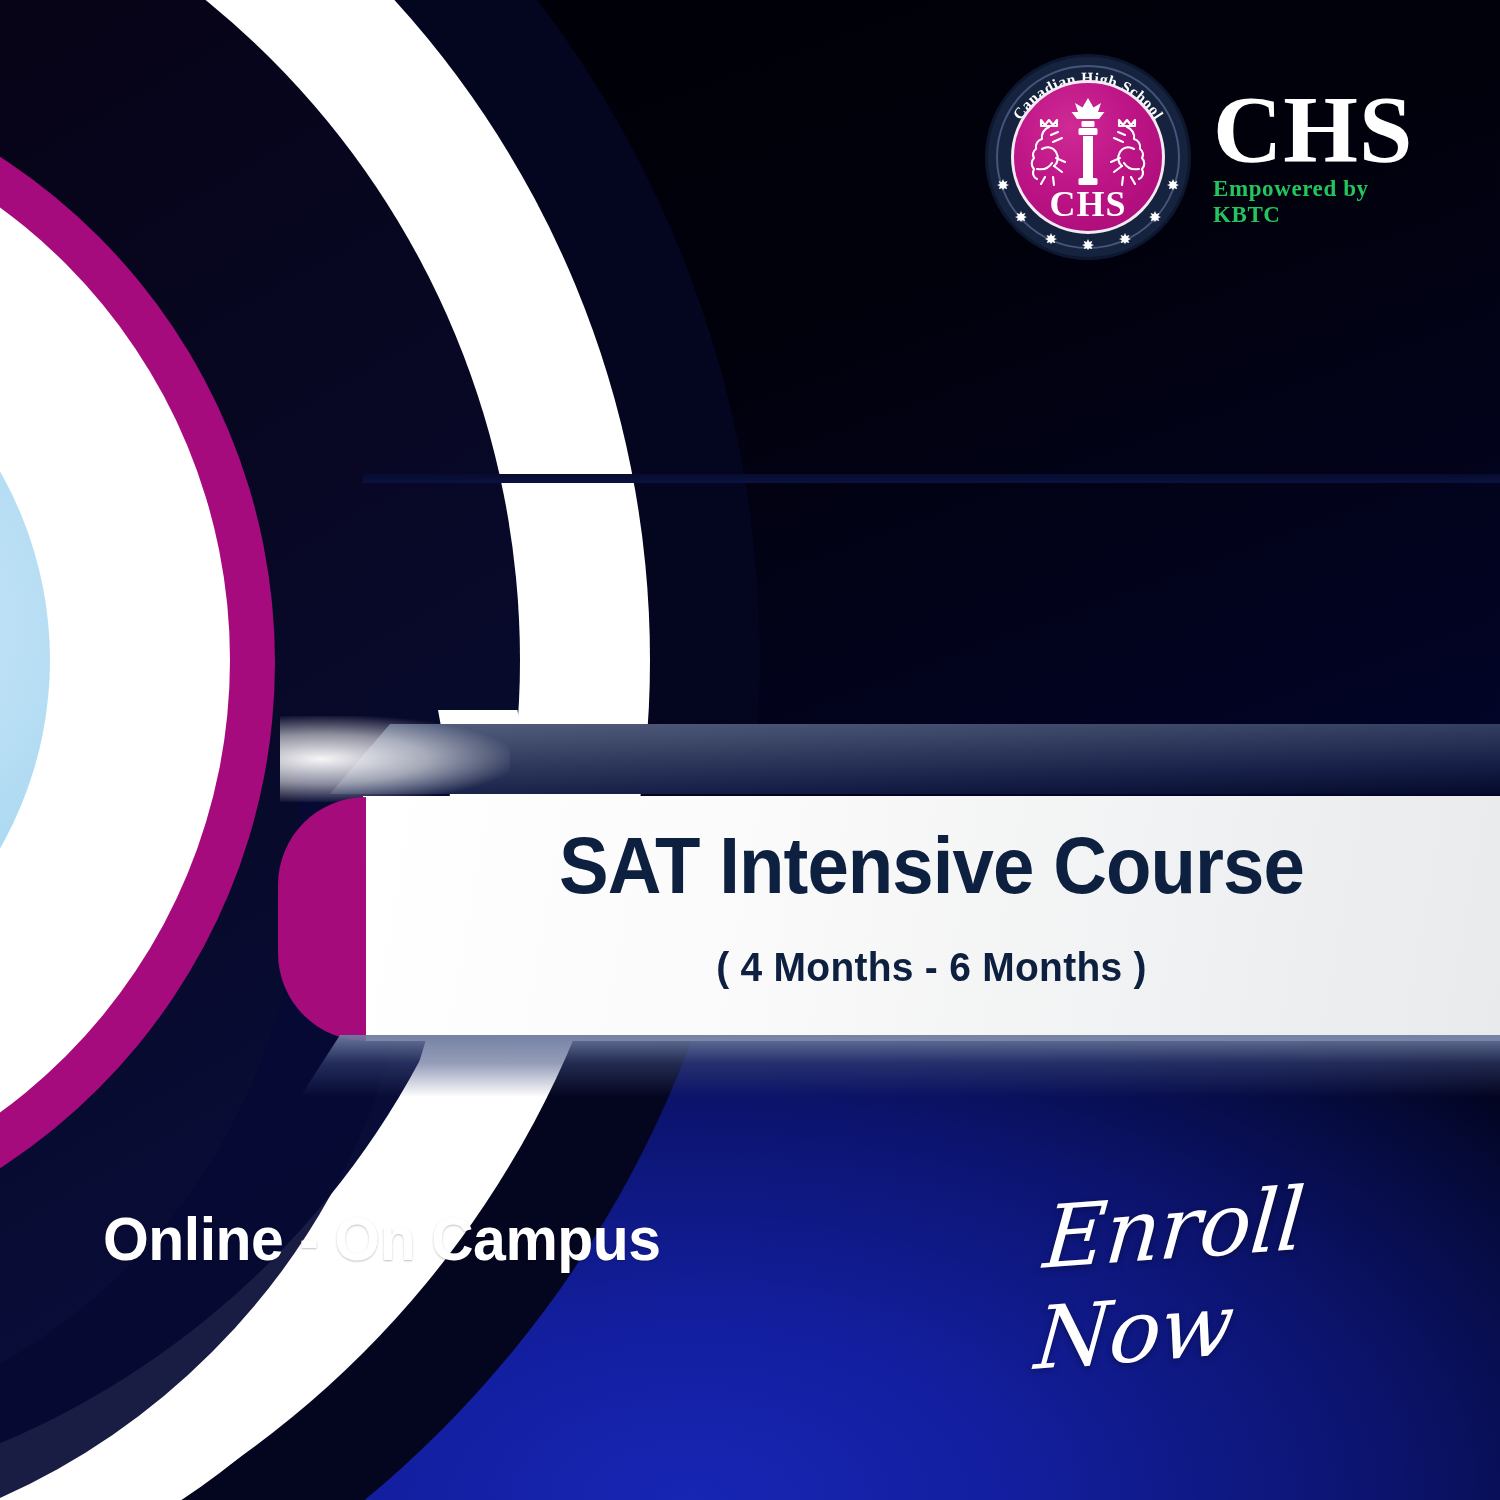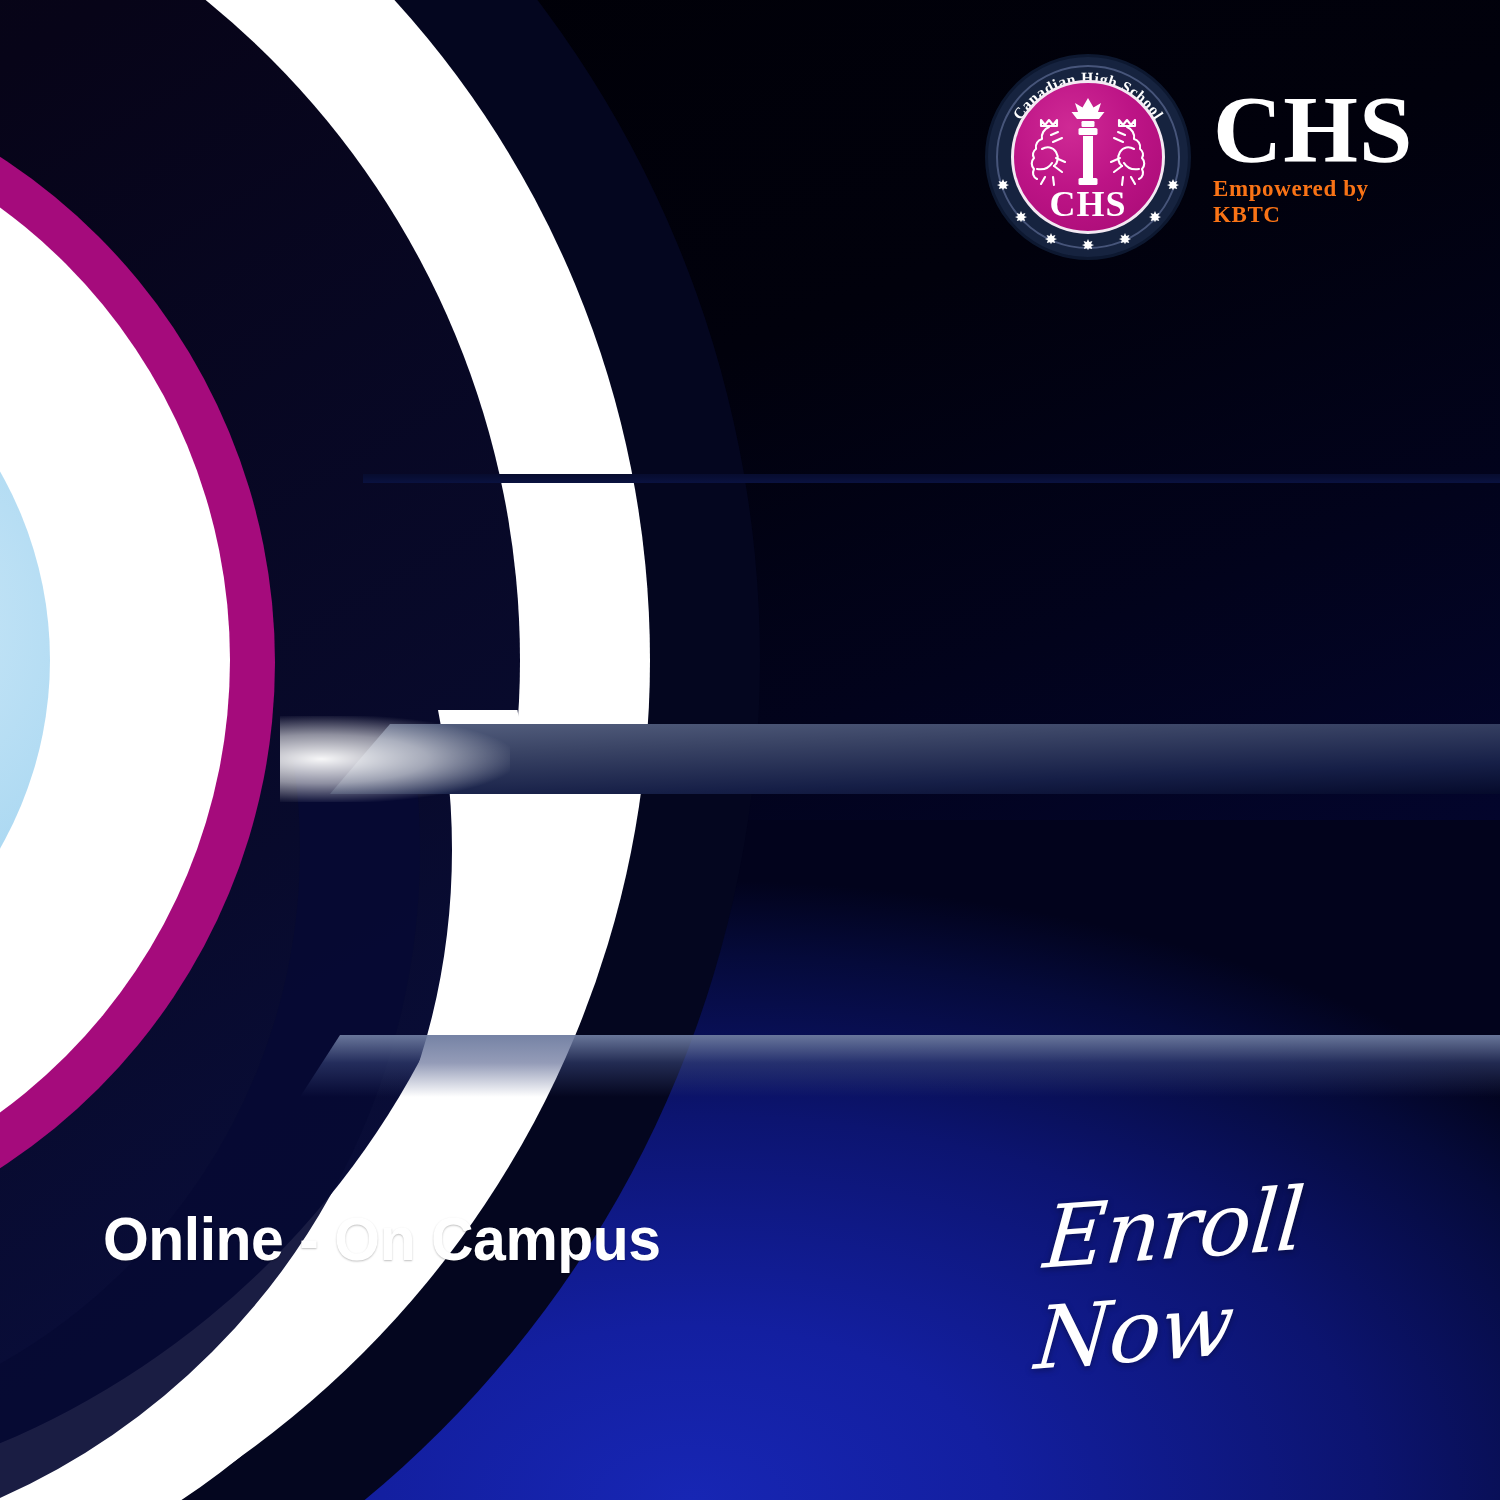--- a/index.html
+++ b/index.html
@@ -104,21 +104,21 @@
     position:absolute;left:0;right:0;bottom:38px;text-align:center;
     color:#fff;font-family:"Liberation Serif",serif;font-weight:700;
     font-size:36px;letter-spacing:1px;line-height:1;
   }
   .logo-text{display:flex;flex-direction:column;justify-content:center;}
   .logo-chs{
     color:#fff;font-family:"Liberation Serif",serif;font-weight:700;
     font-size:96px;line-height:.92;letter-spacing:1px;
   }
   .logo-sub{
-    color:#f97316;font-family:"Liberation Serif",serif;font-weight:700;
+    color:#22c55e;font-family:"Liberation Serif",serif;font-weight:700;
     font-size:23px;letter-spacing:.6px;margin-top:2px;
   }
 
   
   .card{
     position:absolute;height:245px;left:278px;width:1222px;
   }
   .card .tab{
     position:absolute;left:0;top:1px;width:88px;height:244px;
     background:#a60b7c;
@@ -265,18 +265,24 @@
       <div class="logo-chs">CHS</div>
       <div class="logo-sub">Empowered by KBTC</div>
     </div>
   </div>
 
   <div class="card1-topline"></div>
 
   <div class="mid-band"></div>
   <div class="mid-band-shine"></div>
 
+  <div class="card" id="card2">
+    <div class="panel"></div>
+    <div class="tab"></div>
+    <div class="card-title">SAT Intensive Course</div>
+    <div class="card-sub">( 4 Months - 6 Months )</div>
+  </div>
   <div class="card2-shadow"></div>
 
   <div class="tagline">Online - On Campus</div>
   <div class="cta">Enroll Now</div>
 
 </div>
 
 </body></html>

